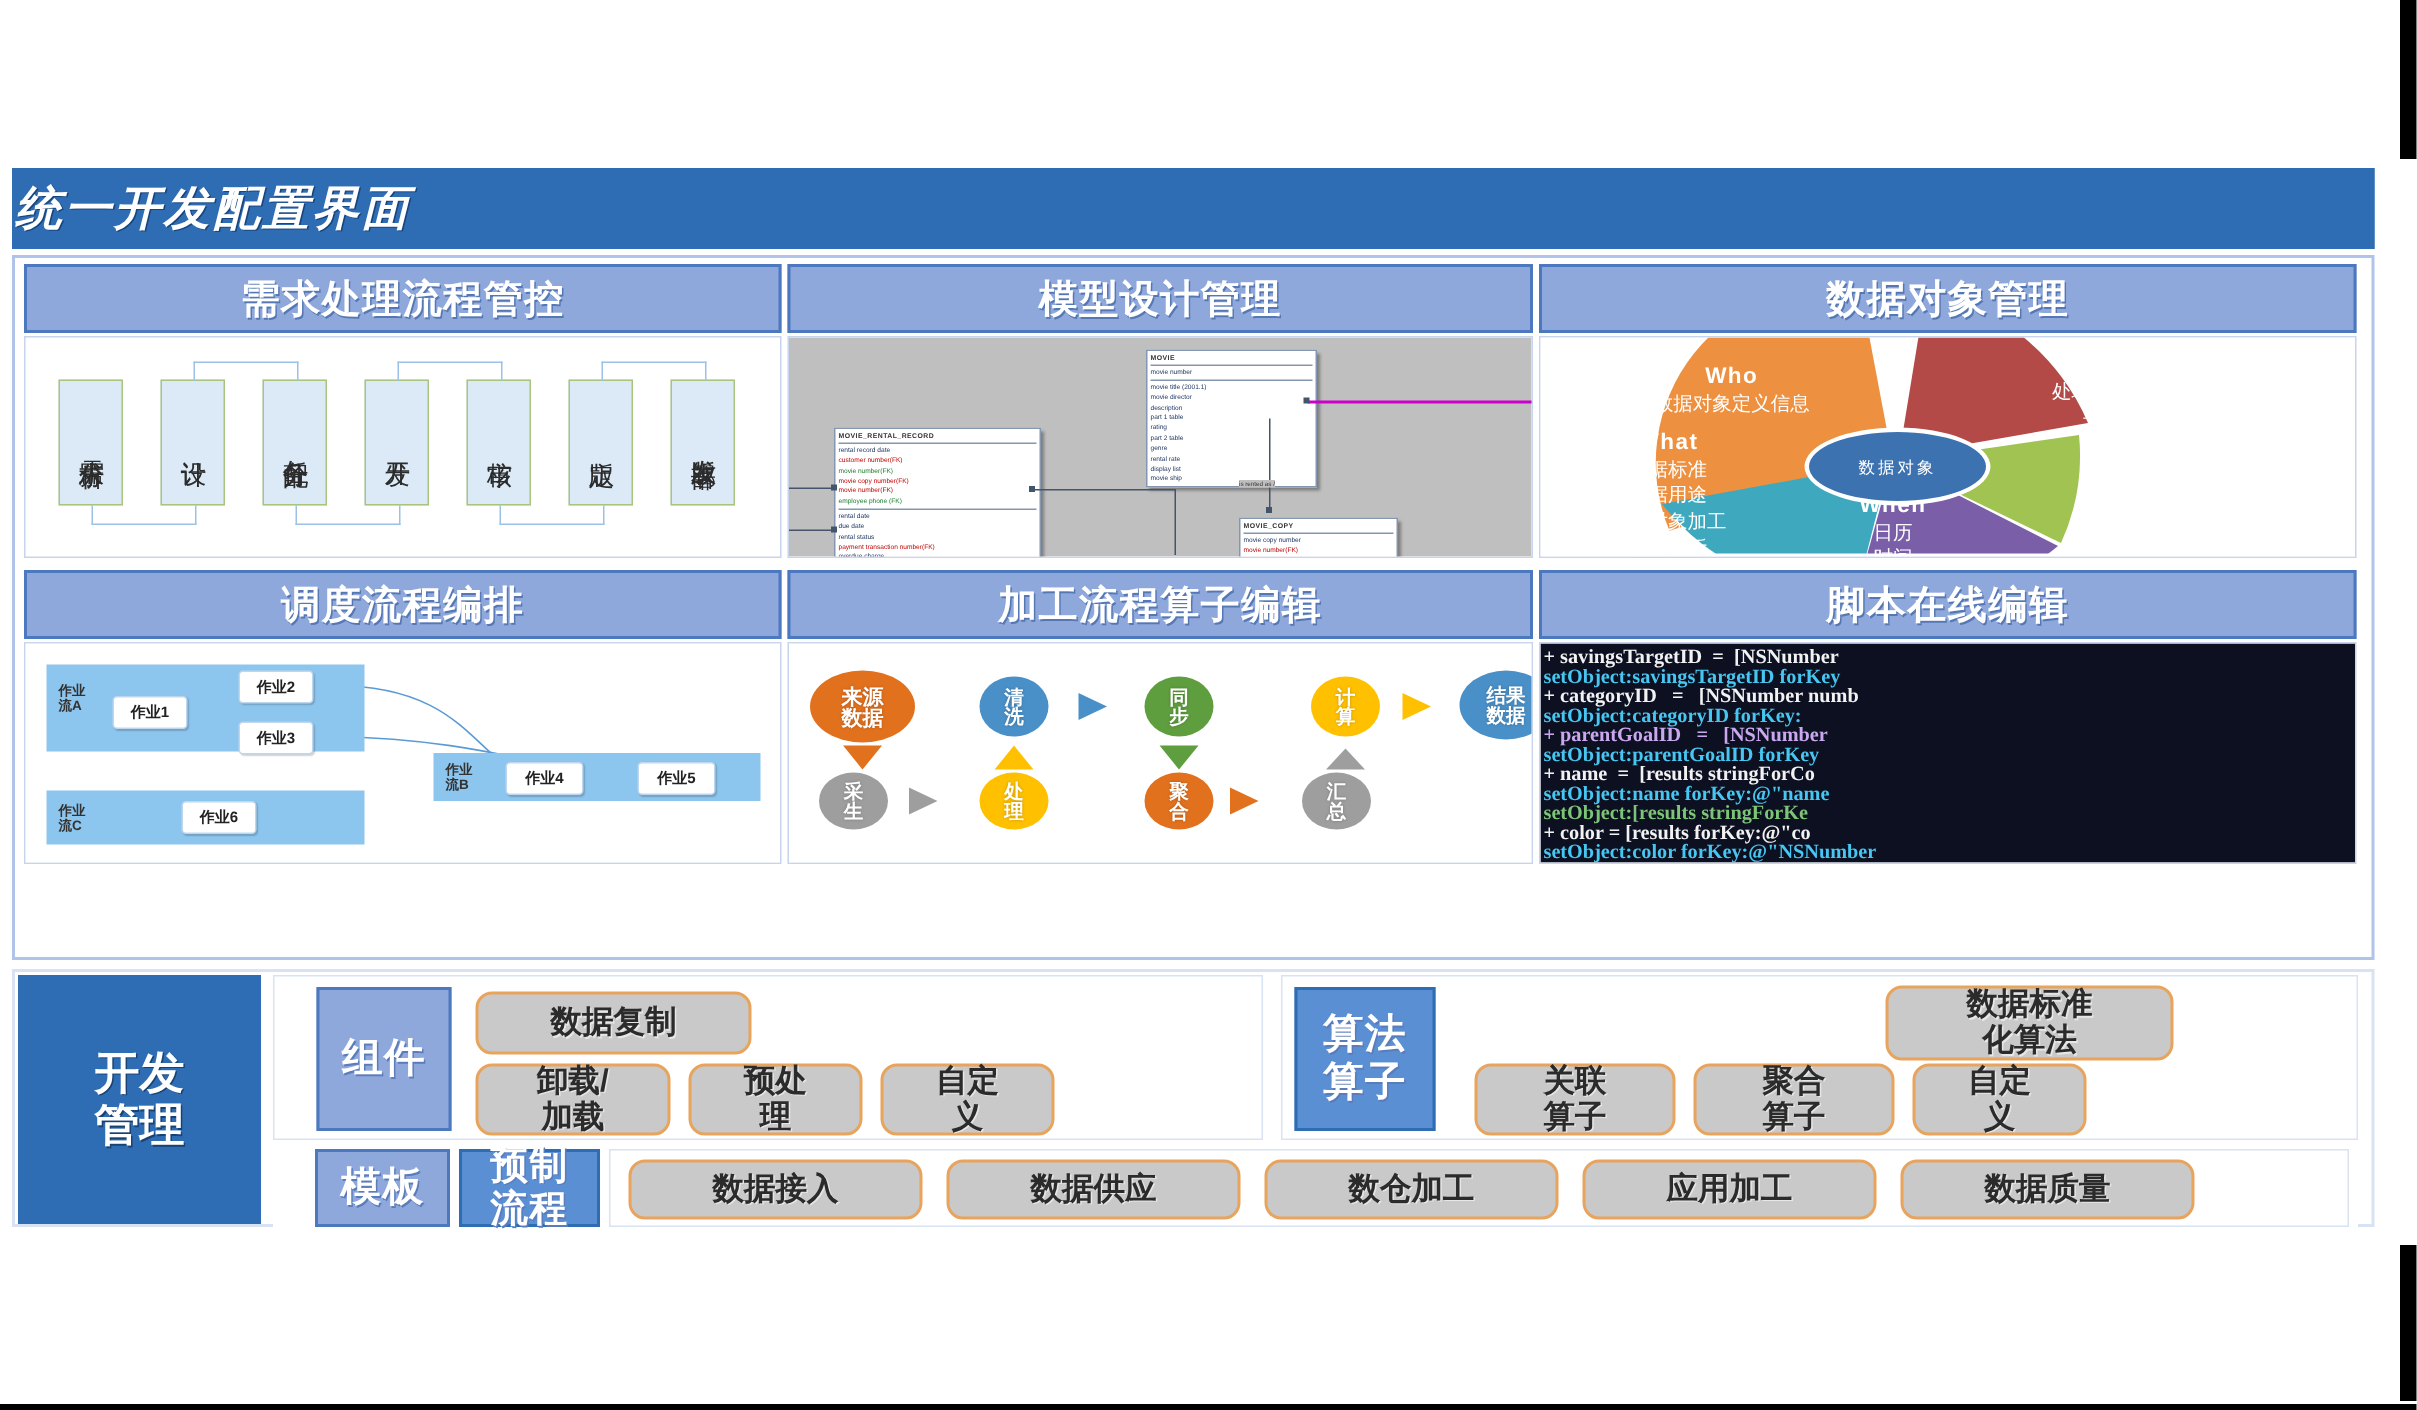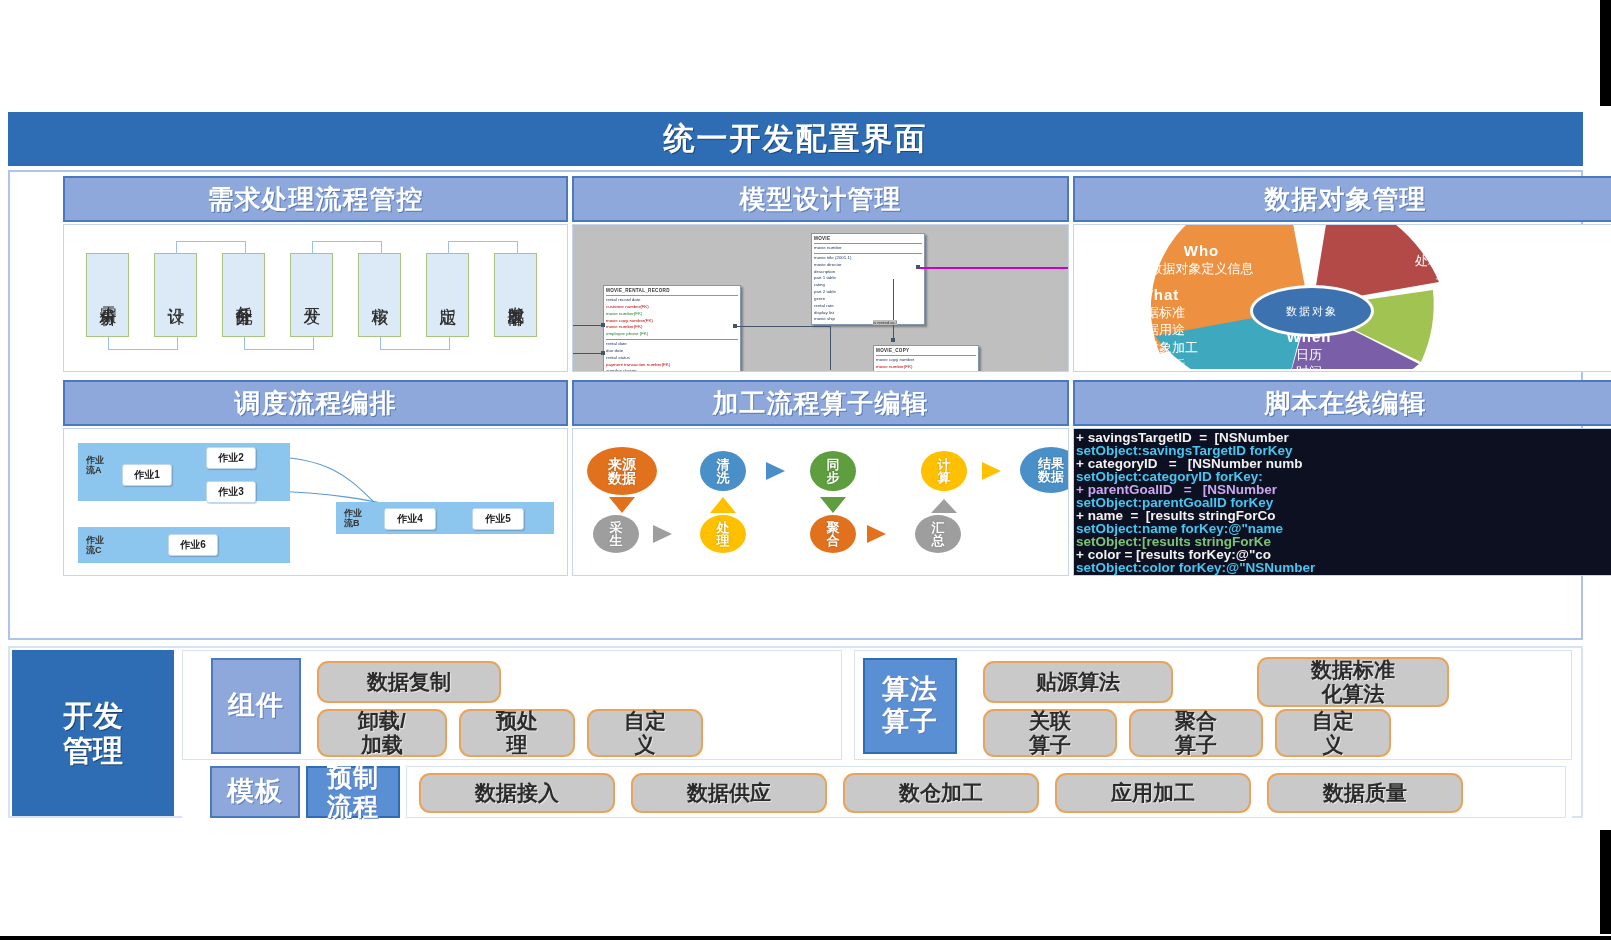--- a/index.html
+++ b/index.html
@@ -10,27 +10,27 @@
   
   .blackbar{position:absolute;background:#000;}
   .bb-top{left:1600px;top:0;width:11px;height:106px;}
   .bb-bot{left:1600px;top:830px;width:11px;height:104px;}
   .bb-line{left:0;top:936px;width:1611px;height:4px;}
 
   
   .frame{position:absolute;left:8px;top:112px;width:1584px;height:706px;}
 
   .title-bar{position:absolute;left:0;top:0;width:1575px;height:54px;background:#2E6DB4;
-    border:2px solid #2E6DB4;box-sizing:border-box;display:flex;align-items:center;justify-content:center;}
+    border:2px solid #2E6DB4;box-sizing:border-box;display:flex;align-items:center;justify-content:flex-start;font-style:italic;}
   .title-bar .t{color:#fff;font-size:31px;font-weight:bold;letter-spacing:2px;text-shadow:1px 1px 0 #17457d;}
 
   .grid{position:absolute;left:0;top:58px;width:1575px;height:470px;
     border:2px solid #AFC4E8;box-sizing:border-box;background:#fff;padding:4px;}
 
-  .panel{position:absolute;box-sizing:border-box;margin-left:47px;}
+  .panel{position:absolute;box-sizing:border-box;}
   .panel .phead{height:46px;background:#8FA8DC;border:2px solid #4C78C0;box-sizing:border-box;
     display:flex;align-items:center;justify-content:center;}
   .panel .phead span{color:#fff;font-size:26px;font-weight:bold;text-shadow:1px 1px 0 #5578b4;letter-spacing:1px;}
   .panel .pbody{position:absolute;left:0;right:0;top:48px;bottom:0;border:1px solid #C6D4EC;
     box-sizing:border-box;background:#fff;overflow:hidden;}
 
   
   .p1{left:6px;  top:4px; width:505px;height:196px;}
   .p2{left:515px;top:4px; width:497px;height:196px;}
   .p3{left:1016px;top:4px;width:545px;height:196px;}
@@ -84,21 +84,21 @@
   .ell{position:absolute;border-radius:50%;display:flex;flex-direction:column;align-items:center;
     justify-content:center;color:#fff;font-weight:bold;text-shadow:0 0 2px rgba(0,0,0,.25);}
   .ell .l1,.ell .l2{line-height:1.0;}
   .tri{position:absolute;width:0;height:0;}
   .tri.r{border-top:9px solid transparent;border-bottom:9px solid transparent;}
   .tri.d{border-left:13px solid transparent;border-right:13px solid transparent;}
   .tri.u{border-left:13px solid transparent;border-right:13px solid transparent;}
 
   
   .code{position:relative;width:100%;height:100%;background:#0C1021;overflow:hidden;
-    font-family:Liberation Sans, sans-serif;}
+    font-family:Liberation Serif, serif;}
   .code .ln2{position:absolute;left:2px;white-space:pre;font-size:13.5px;font-weight:bold;letter-spacing:0px;}
 
   
   .dev{position:absolute;left:0;top:534px;width:1575px;height:172px;border:2px solid #D9E2F3;
     box-sizing:border-box;background:#fff;}
   .devleft{position:absolute;left:2px;top:2px;width:162px;height:166px;background:#2E6DB4;
     display:flex;align-items:center;justify-content:center;}
   .devleft span{color:#fff;font-size:30px;font-weight:bold;line-height:1.18;text-align:center;
     text-shadow:1px 1px 0 #184272;}
   .devmain{position:absolute;left:172px;top:2px;right:2px;bottom:2px;}
@@ -435,23 +435,20 @@
           </div>
           <div class="pill" style="left:404px;top:58px;width:116px;height:48px;">
             <span>自定<br>义</span>
           </div>
         </div>
 
         <div class="rowbox" style="left:672px;top:0;width:718px;height:110px;">
           <div class="bluelabel strong" style="left:8px;top:7px;width:94px;height:96px;">
             <span>算法<br>算子</span>
           </div>
-          <div class="pill" style="left:128px;top:10px;width:190px;height:42px;">
-            <span>贴源算法</span>
-          </div>
           <div class="pill" style="left:402px;top:6px;width:192px;height:50px;">
             <span>数据标准<br>化算法</span>
           </div>
           <div class="pill" style="left:128px;top:58px;width:134px;height:48px;">
             <span>关联<br>算子</span>
           </div>
           <div class="pill" style="left:274px;top:58px;width:134px;height:48px;text-align:right;">
             <span>聚合<br>算子</span>
           </div>
           <div class="pill" style="left:420px;top:58px;width:116px;height:48px;">

